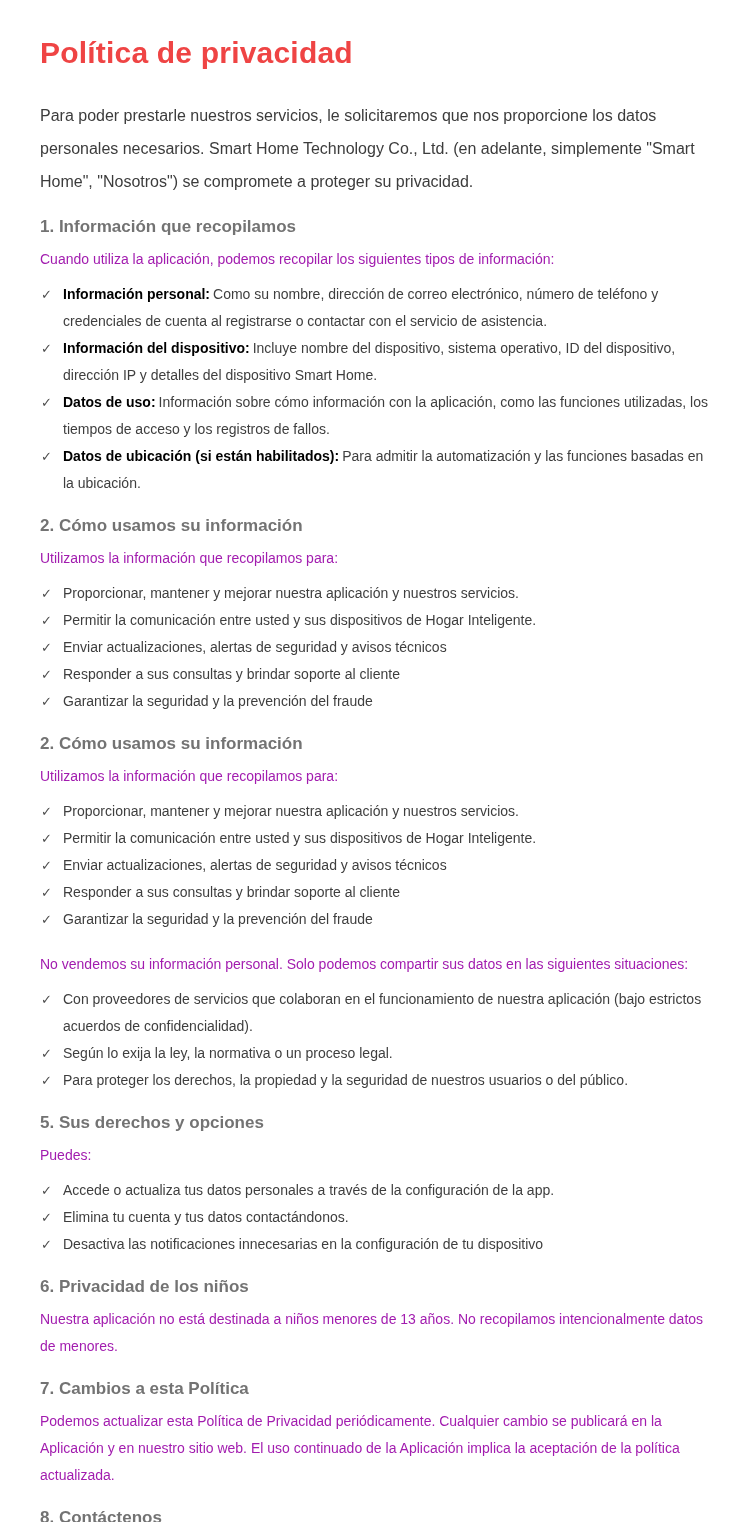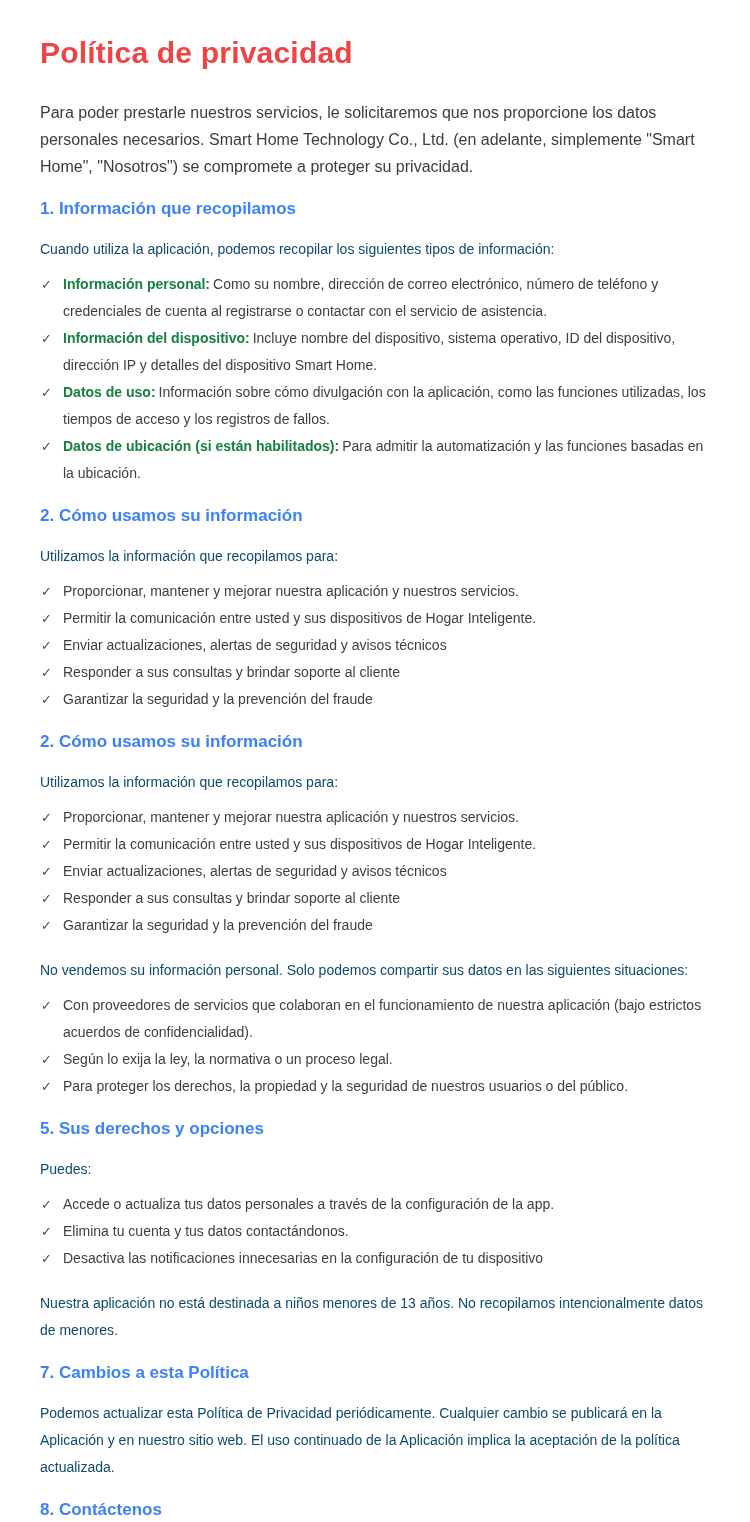--- a/index.html
+++ b/index.html
@@ -17,38 +17,37 @@
   .page-title {
     font-size: 30px;
     font-weight: 700;
     color: #ef4444;
     letter-spacing: 0.2px;
     line-height: 1.15;
     margin-bottom: 28px;
   }
   .page-intro {
     font-size: 16px;
-    line-height: 27px;
+    line-height: 33px;
     color: #3c3c3c;
   }
   .policy-section { margin-top: 18px; }
   .section-heading {
     font-size: 17px;
     font-weight: 700;
-    color: #3b82f6;
+    color: #737373;
     line-height: 1.3;
     margin-top: 18px;
     margin-bottom: 8px;
   }
   .section-intro, .paragraph {
     font-size: 14px;
     line-height: 27px;
-    color: #0c4a6e;
+    color: #a21caf;
     margin-bottom: 8px;
-    margin-top: 16px;
   }
   .paragraph { margin-bottom: 0; }
   .check-list {
     list-style: none;
     margin: 0; padding: 0;
   }
   .check-item {
     display: flex;
     align-items: flex-start;
     gap: 10px;
@@ -60,21 +59,21 @@
     width: 13px;
     font-family: "DejaVu Sans", sans-serif;
     font-size: 13px;
     line-height: 27px;
     color: #4d4d4d;
     text-align: center;
   }
   .item-text { flex: 1; }
   .item-label {
     font-weight: 700;
-    color: #15803d;
+    color: #000000;
     margin-right: 3px;
   }
 </style>
 </head>
 <body>
 
 <div class="page">
   <h1 class="page-title">Política de privacidad</h1>
   <p class="page-intro">Para poder prestarle nuestros servicios, le solicitaremos que nos proporcione los datos personales necesarios. Smart Home Technology Co., Ltd. (en adelante, simplemente "Smart Home", "Nosotros") se compromete a proteger su privacidad.</p>
   <main>
@@ -85,21 +84,21 @@
           <li class="check-item">
             <span class="check-icon" style="color: rgb(77, 77, 77);">✓</span>
             <p class="item-text"><strong class="item-label">Información personal:</strong><span class="item-body">Como su nombre, dirección de correo electrónico, número de teléfono y credenciales de cuenta al registrarse o contactar con el servicio de asistencia.</span></p>
           </li>
           <li class="check-item">
             <span class="check-icon" style="color: rgb(77, 77, 77);">✓</span>
             <p class="item-text"><strong class="item-label">Información del dispositivo:</strong><span class="item-body">Incluye nombre del dispositivo, sistema operativo, ID del dispositivo, dirección IP y detalles del dispositivo Smart Home.</span></p>
           </li>
           <li class="check-item">
             <span class="check-icon" style="color: rgb(77, 77, 77);">✓</span>
-            <p class="item-text"><strong class="item-label">Datos de uso:</strong><span class="item-body">Información sobre cómo divulgación con la aplicación, como las funciones utilizadas, los tiempos de acceso y los registros de fallos.</span></p>
+            <p class="item-text"><strong class="item-label">Datos de uso:</strong><span class="item-body">Información sobre cómo información con la aplicación, como las funciones utilizadas, los tiempos de acceso y los registros de fallos.</span></p>
           </li>
           <li class="check-item">
             <span class="check-icon" style="color: rgb(77, 77, 77);">✓</span>
             <p class="item-text"><strong class="item-label">Datos de ubicación (si están habilitados):</strong><span class="item-body">Para admitir la automatización y las funciones basadas en la ubicación.</span></p>
           </li>
         </ul>
       </section>
       <section class="policy-section">
         <h2 class="section-heading">2. Cómo usamos su información</h2>
         <p class="section-intro">Utilizamos la información que recopilamos para:</p>
@@ -181,20 +180,21 @@
             <span class="check-icon" style="color: rgb(77, 77, 77);">✓</span>
             <p class="item-text"><span class="item-body">Elimina tu cuenta y tus datos contactándonos.</span></p>
           </li>
           <li class="check-item">
             <span class="check-icon" style="color: rgb(77, 77, 77);">✓</span>
             <p class="item-text"><span class="item-body">Desactiva las notificaciones innecesarias en la configuración de tu dispositivo</span></p>
           </li>
         </ul>
       </section>
       <section class="policy-section">
+        <h2 class="section-heading">6. Privacidad de los niños</h2>
         <p class="paragraph">Nuestra aplicación no está destinada a niños menores de 13 años. No recopilamos intencionalmente datos de menores.</p>
       </section>
       <section class="policy-section">
         <h2 class="section-heading">7. Cambios a esta Política</h2>
         <p class="paragraph">Podemos actualizar esta Política de Privacidad periódicamente. Cualquier cambio se publicará en la Aplicación y en nuestro sitio web. El uso continuado de la Aplicación implica la aceptación de la política actualizada.</p>
       </section>
       <section class="policy-section">
         <h2 class="section-heading">8. Contáctenos</h2>
       </section>
     </main>

